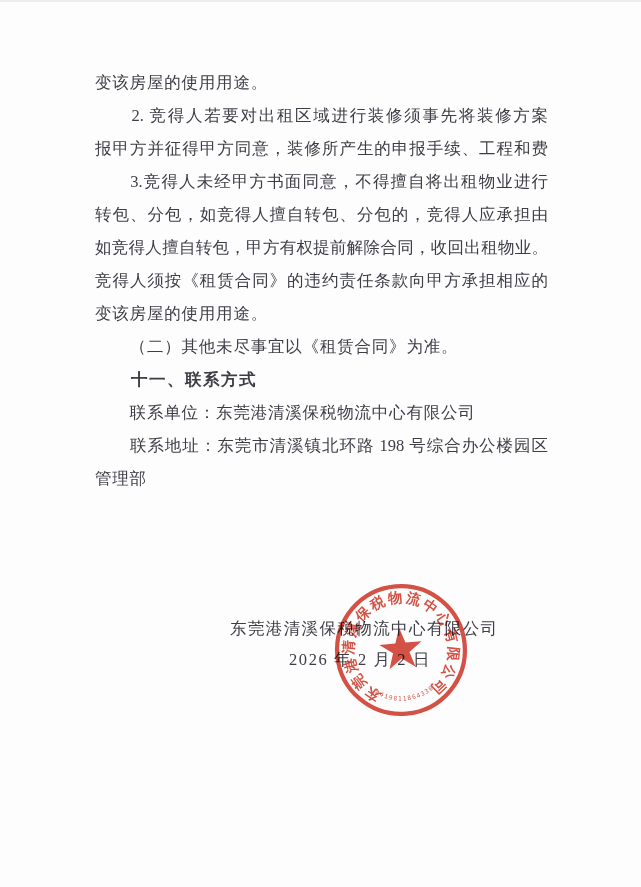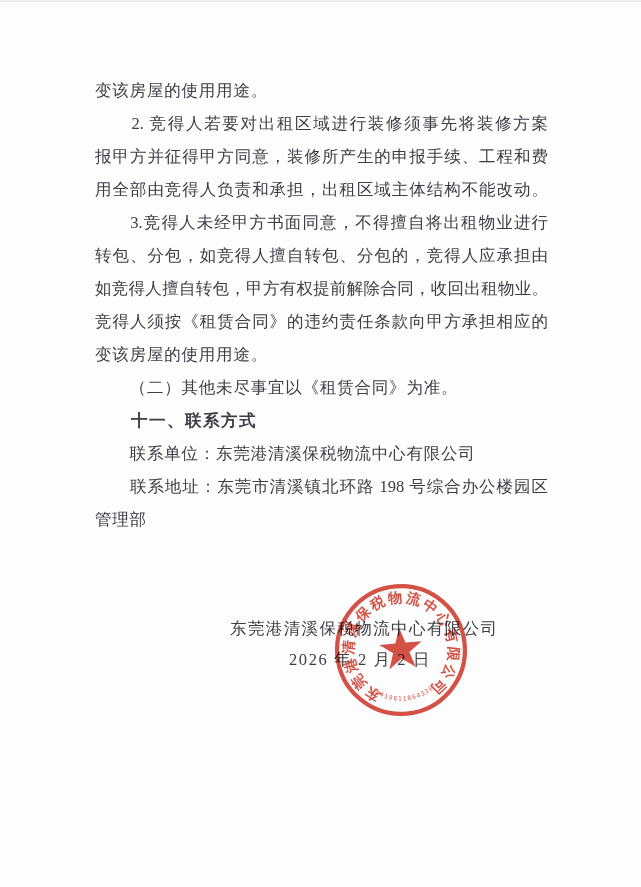--- a/index.html
+++ b/index.html
@@ -6,21 +6,21 @@
   .page{
     position:relative;
     width:641px;height:887px;
     background:#fdfdfd;
     border-top:2px solid #ededee;
     overflow:hidden;
     font-family:"Liberation Serif","DejaVu Serif",serif;
   }
   .textblock{
     position:absolute;
-    left:95px;top:72px;width:453px;
+    left:95px;top:64px;width:453px;
     font-size:16.5px;line-height:33px;
     color:#3d3d46;
   }
   .ln{height:33px;white-space:nowrap;}
   .ln.j{
     white-space:normal;
     text-align:justify;
     text-align-last:justify;
     text-justify:inter-character;
   }
@@ -64,21 +64,20 @@
 </style>
 </head>
 <body>
 
 <div class="page">
 
   <div class="textblock">
     <div class="ln plain">变该房屋的使用用途。</div>
     <div class="ln j">　　2. 竞得人若要对出租区域进行装修须事先将装修方案</div>
     <div class="ln j">报甲方并征得甲方同意，装修所产生的申报手续、工程和费</div>
-    <div class="ln j">用全部由竞得人负责和承担，出租区域主体结构不能改动。</div>
     <div class="ln j">　　3.竞得人未经甲方书面同意，不得擅自将出租物业进行</div>
     <div class="ln j">转包、分包，如竞得人擅自转包、分包的，竞得人应承担由</div>
     <div class="ln j">如竞得人擅自转包，甲方有权提前解除合同，收回出租物业。</div>
     <div class="ln j">竞得人须按《租赁合同》的违约责任条款向甲方承担相应的</div>
     <div class="ln plain">变该房屋的使用用途。</div>
     <div class="ln plain">　　（二）其他未尽事宜以《租赁合同》为准。</div>
     <div class="ln plain bold">　　十一、联系方式</div>
     <div class="ln plain">　　联系单位：东莞港清溪保税物流中心有限公司</div>
     <div class="ln j">　　联系地址：东莞市清溪镇北环路 198 号综合办公楼园区</div>
     <div class="ln plain">管理部</div>

